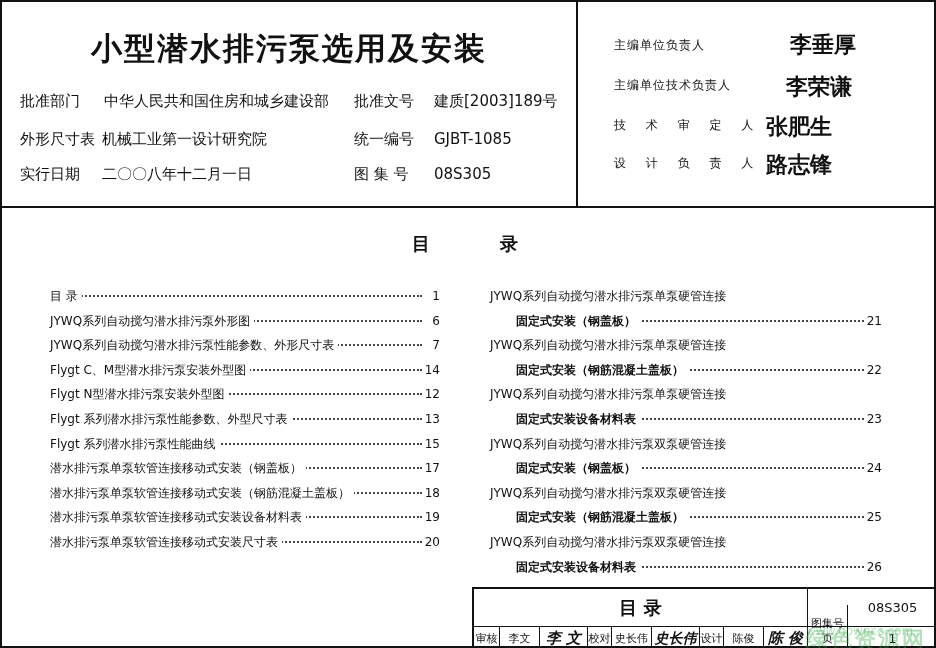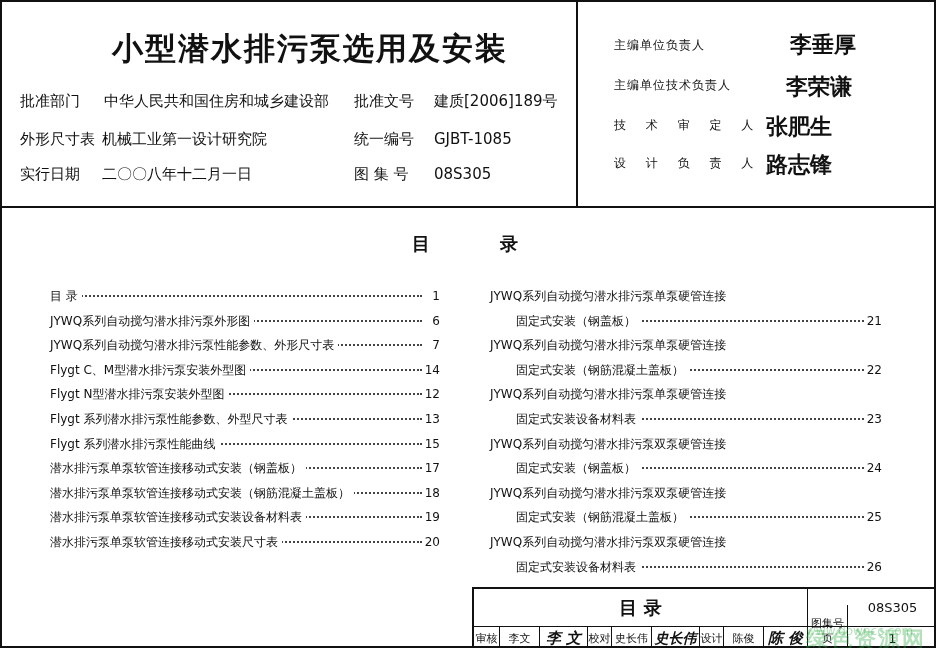--- a/index.html
+++ b/index.html
@@ -3,51 +3,51 @@
 <meta charset="utf-8">
 <style>
   html, body { margin: 0; padding: 0; background: #fff; }
   body { width: 936px; height: 648px; position: relative; overflow: hidden;
          font-family: "DejaVu Sans", sans-serif; color: #111; }
   .frame { position: absolute; border: 2px solid #111; box-sizing: border-box; }
   #header-left { left: 0; top: 0; width: 578px; height: 208px; border-right: 1px solid #111; }
   #header-right { left: 576px; top: 0; width: 360px; height: 208px; }
   #body-frame { left: 0; top: 206px; width: 936px; height: 442px; }
   .title { position: absolute; left: 0; width: 578px; top: 28px; text-align: center;
-           font-size: 31px; font-weight: bold; letter-spacing: 2px; padding-left: 21px; }
+           font-size: 31px; font-weight: bold; letter-spacing: 2px; }
   .meta-row { position: absolute; font-size: 15px; white-space: nowrap; }
   .meta-label { position: absolute; }
   .approver { position: absolute; left: 614px; font-size: 12px; letter-spacing: 1px; }
   .sig { position: absolute; font-family: "DejaVu Serif", serif; font-size: 22px; font-weight: bold; }
   .toc-heading { position: absolute; top: 232px; font-size: 18px; font-weight: bold; }
   .toc-col { position: absolute; top: 284px; font-size: 12px; }
   .toc-line { position: relative; height: 24.6px; line-height: 24.6px; white-space: nowrap; }
   .toc-text { position: absolute; left: 0; background: #fff; padding-right: 4px; }
   .toc-dots { position: absolute; left: 0; right: 18px; top: 11px; border-bottom: 2px dotted #444; }
   .toc-page { position: absolute; right: 0; width: 18px; text-align: right; background: #fff; }
-  .toc-indent { padding-left: 26px; }
+  .toc-indent { padding-left: 26px; font-weight: bold; }
   #title-block { position: absolute; left: 472px; top: 587px; width: 464px; height: 61px;
                  border-top: 2px solid #111; border-left: 2px solid #111; box-sizing: border-box; }
   .tb-cell { position: absolute; box-sizing: border-box; border-right: 1px solid #111;
              display: flex; align-items: center; justify-content: center; font-size: 11px; }
   .tb-row2 { top: 37px; height: 24px; border-top: 1px solid #111; }
   .watermark { position: absolute; color: rgba(40,170,60,0.35); font-weight: bold; pointer-events: none; }
 </style>
 </head>
 <body>
 
 <div class="frame" id="header-left">
 </div>
 <div class="title">小型潜水排污泵选用及安装</div>
 
 <div class="meta-row" style="top:92px;left:20px;">
   <span class="meta-label" style="left:0">批准部门</span>
   <span class="meta-label" style="left:84px">中华人民共和国住房和城乡建设部</span>
   <span class="meta-label" style="left:334px">批准文号</span>
-  <span class="meta-label" style="left:414px">建质[2006]189号</span>
+  <span class="meta-label" style="left:414px">建质[2003]189号</span>
 </div>
 <div class="meta-row" style="top:130px;left:20px;">
   <span class="meta-label" style="left:0">外形尺寸表</span>
   <span class="meta-label" style="left:82px">机械工业第一设计研究院</span>
   <span class="meta-label" style="left:334px">统一编号</span>
   <span class="meta-label" style="left:414px">GJBT-1085</span>
 </div>
 <div class="meta-row" style="top:165px;left:20px;">
   <span class="meta-label" style="left:0">实行日期</span>
   <span class="meta-label" style="left:82px">二〇〇八年十二月一日</span>

